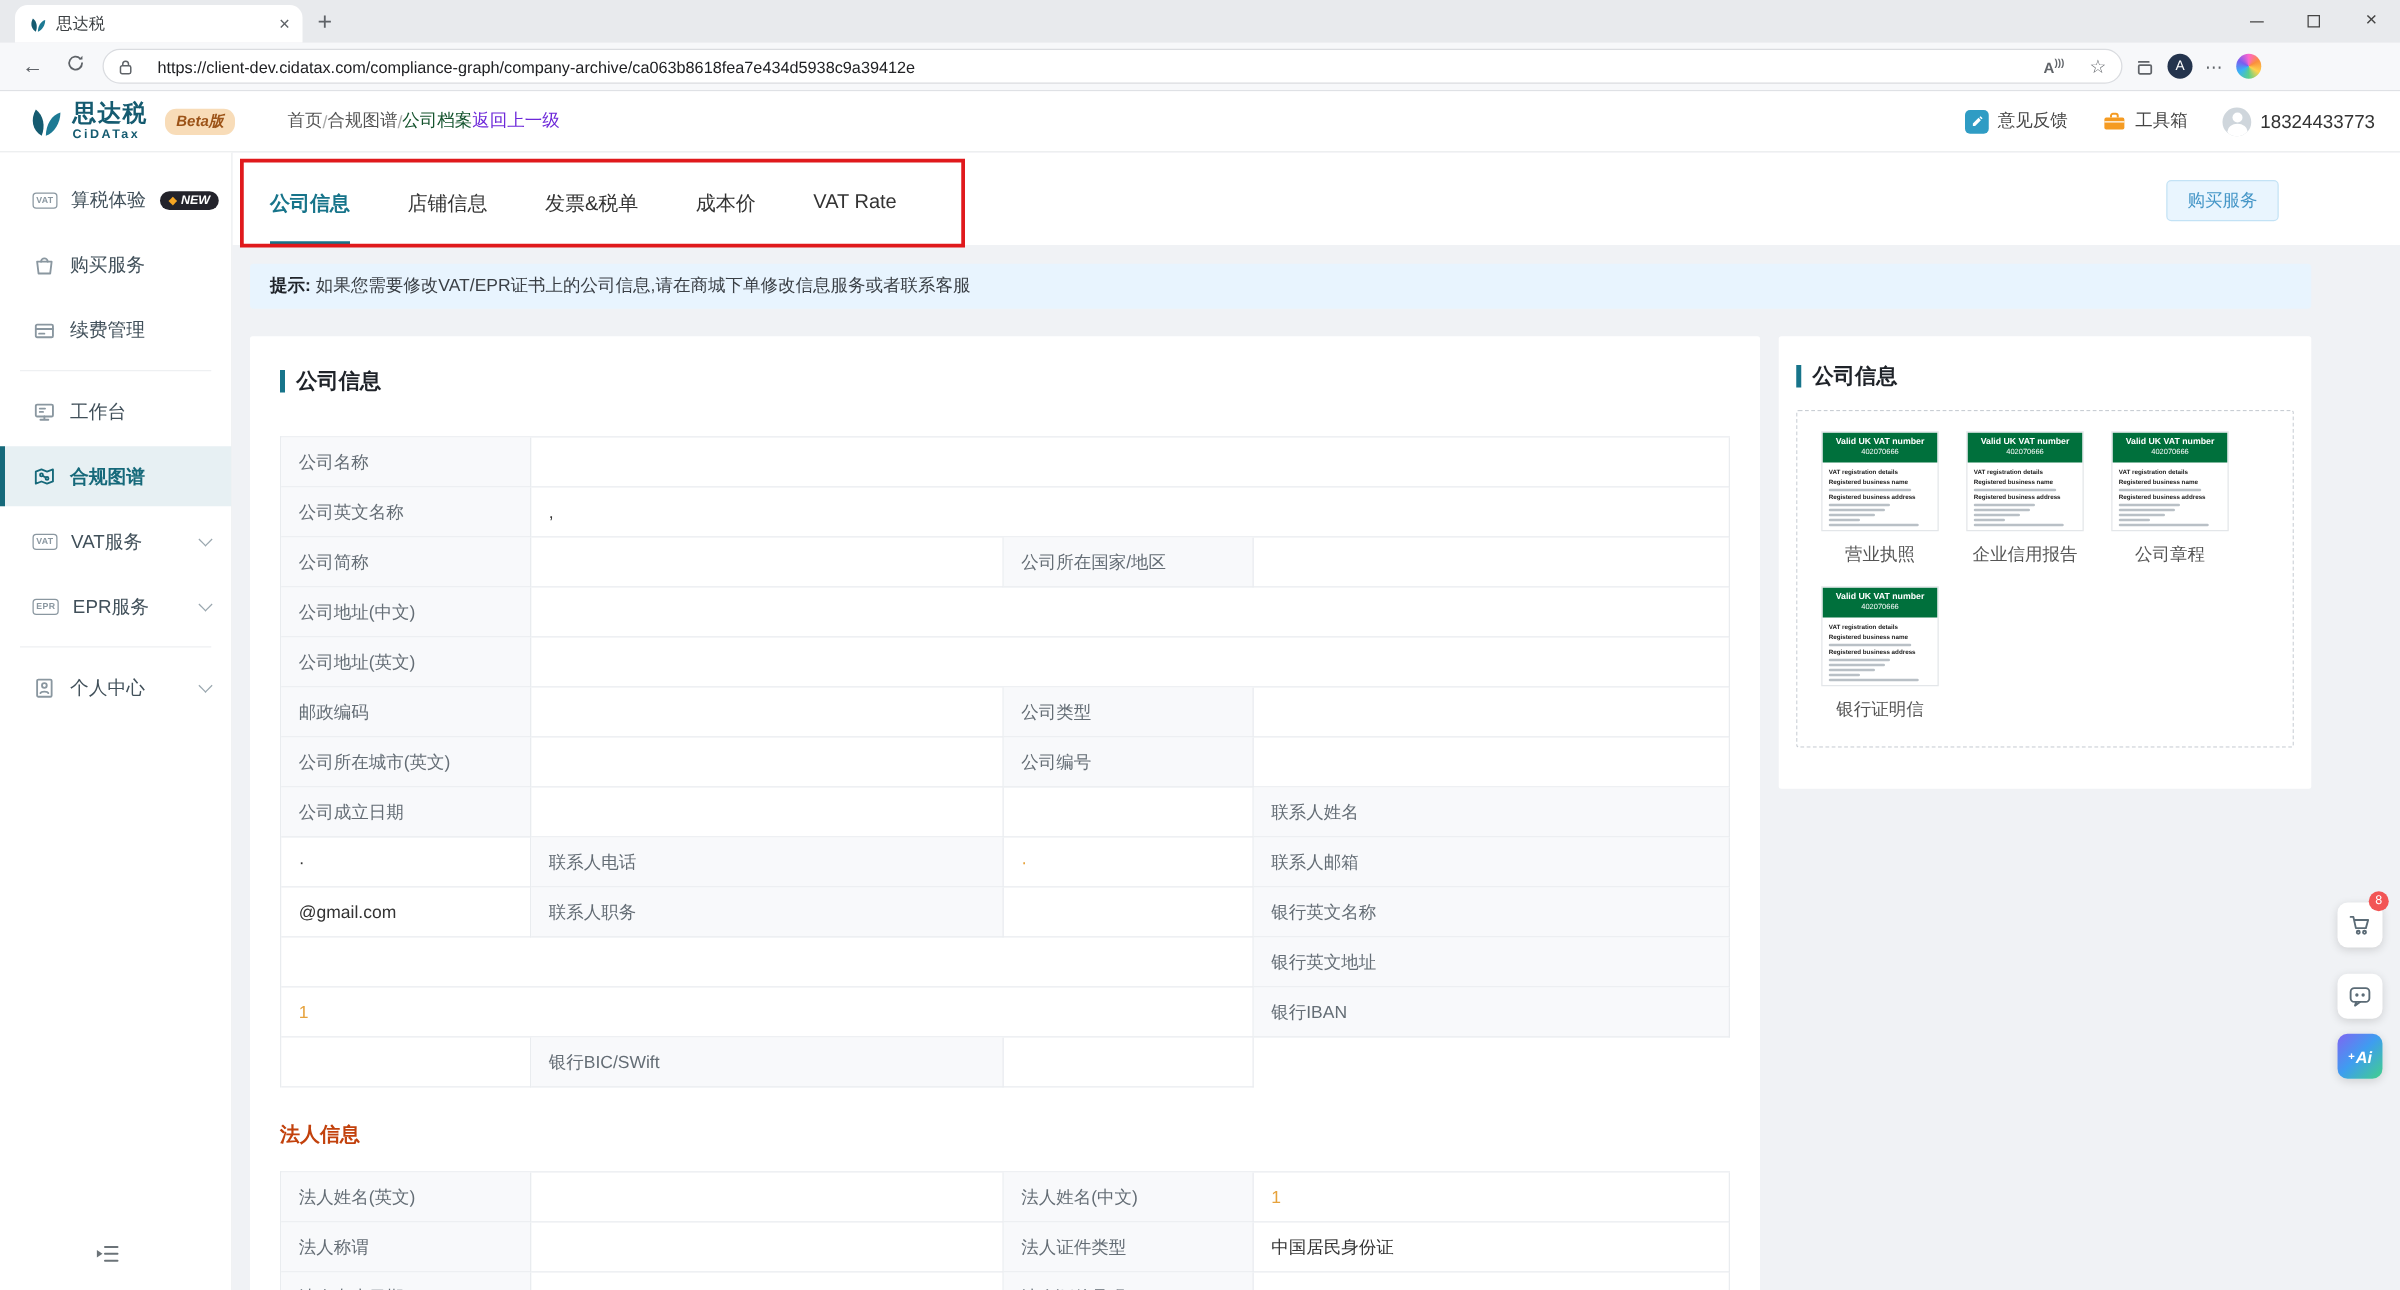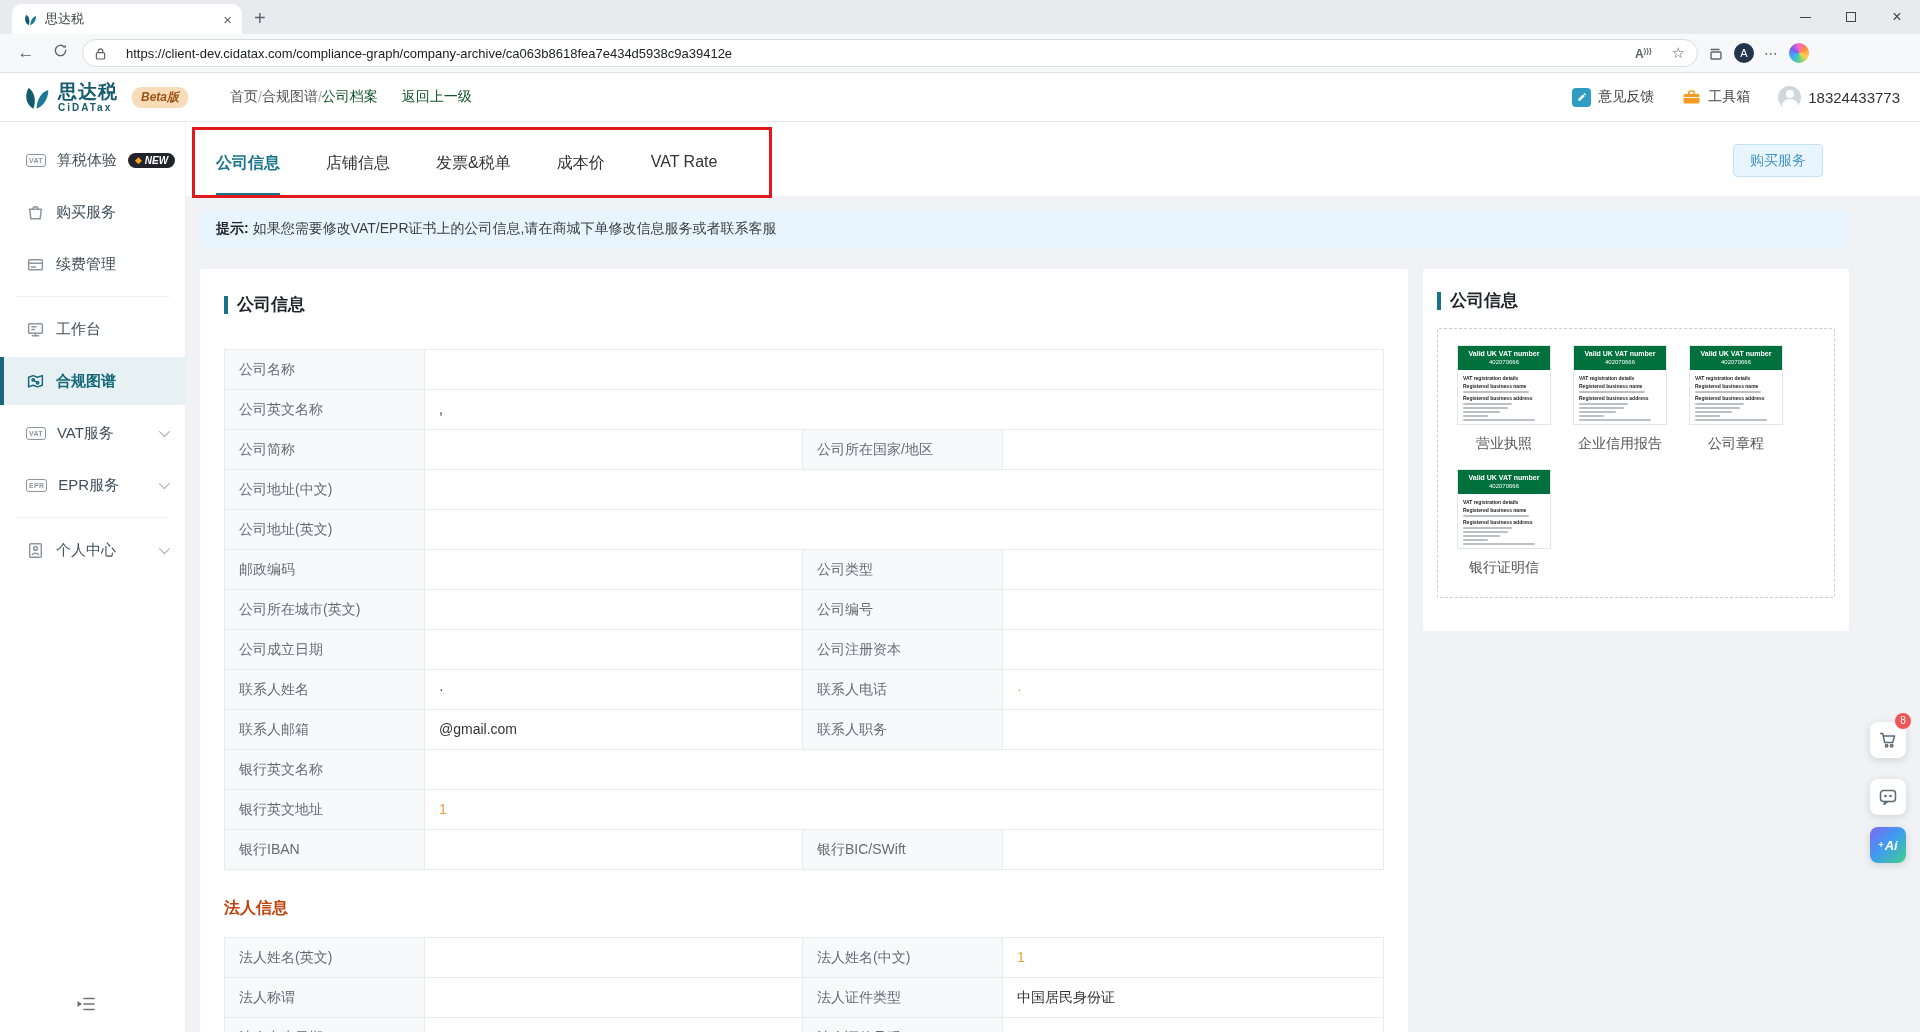--- a/index.html
+++ b/index.html
@@ -37,21 +37,21 @@
   .app-header { height:49px; background:#fff; border-bottom:1px solid #e8eaec; display:flex; align-items:center; padding:0 20px; }
   .logo-wrap { display:flex; align-items:center; gap:8px; }
   .logo-txt { line-height:1; }
   .logo-title { font-size:19px; font-weight:bold; color:#155b70; letter-spacing:1px; }
   .logo-sub { font-size:10px; font-weight:bold; color:#155b70; letter-spacing:2px; margin-top:2px; }
   .beta-badge { background:#f8dcb8; color:#9c5318; font-size:12px; font-style:italic; font-weight:bold;
     border-radius:9px; padding:2px 9px; margin-left:6px; }
   .breadcrumb { display:flex; align-items:center; margin-left:42px; font-size:14px; color:#555; }
   .crumb-sep { color:#aaa; }
   .crumb.current { color:#14532d; font-weight:normal; }
-  .back-link { margin-left:24px; font-size:14px; color:#14532d; }
+  .back-link { font-size:14px; color:#6d28d9; }
   .header-right { margin-left:auto; display:flex; align-items:center; gap:28px; }
   .hdr-item { display:flex; align-items:center; gap:7px; font-size:14px; color:#444; }
   .fb-ico { width:19px; height:19px; border-radius:4px; background:#2f9cc4; display:flex; align-items:center; justify-content:center; }
   .avatar { width:23px; height:23px; border-radius:50%; background:#cfd6dc; position:relative; overflow:hidden; }
   .avatar::before { content:""; position:absolute; top:4px; left:7.5px; width:8px; height:8px; border-radius:50%; background:#fff; }
   .avatar::after  { content:""; position:absolute; top:13px; left:3.5px; width:16px; height:12px; border-radius:50%; background:#fff; }
   .phone { font-size:15px; color:#333; }
 
   
   .shell { display:flex; height:910px; }
@@ -349,21 +349,20 @@
             <div class="cell lbl">邮政编码</div>
             <div class="cell val"></div>
             <div class="cell lbl">公司类型</div>
             <div class="cell val"></div>
             <div class="cell lbl">公司所在城市(英文)</div>
             <div class="cell val"></div>
             <div class="cell lbl">公司编号</div>
             <div class="cell val"></div>
             <div class="cell lbl">公司成立日期</div>
             <div class="cell val"></div>
-            <div class="cell lbl">公司注册资本</div>
             <div class="cell val"></div>
             <div class="cell lbl">联系人姓名</div>
             <div class="cell val">·</div>
             <div class="cell lbl">联系人电话</div>
             <div class="cell val orange">·</div>
             <div class="cell lbl">联系人邮箱</div>
             <div class="cell val">@gmail.com</div>
             <div class="cell lbl">联系人职务</div>
             <div class="cell val"></div>
             <div class="cell lbl">银行英文名称</div>

